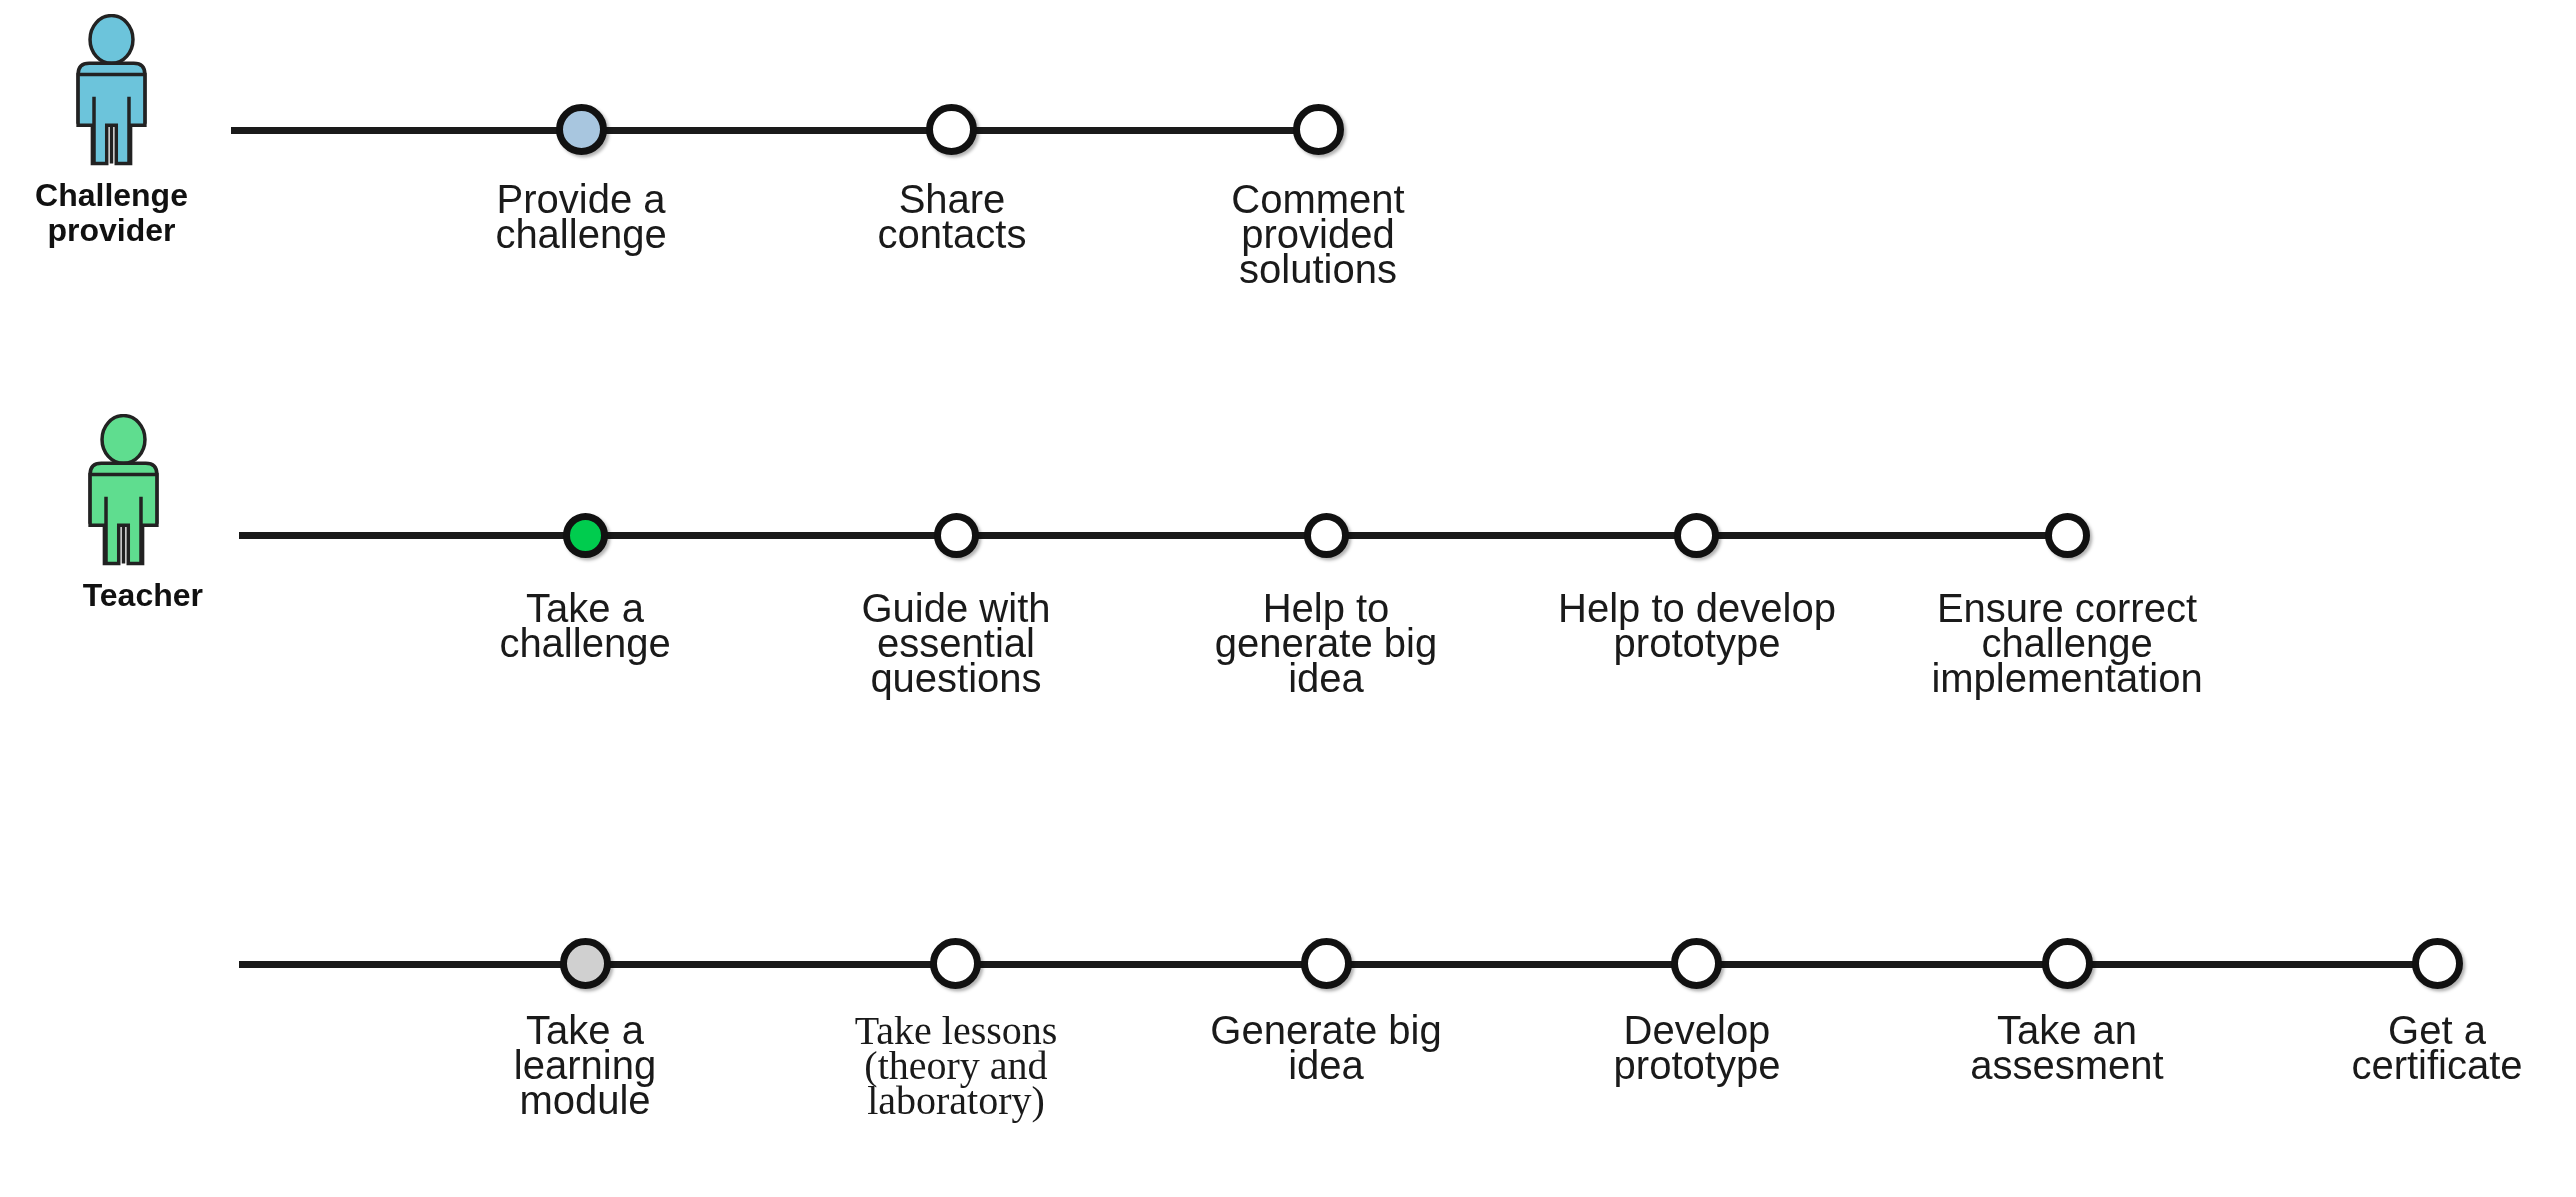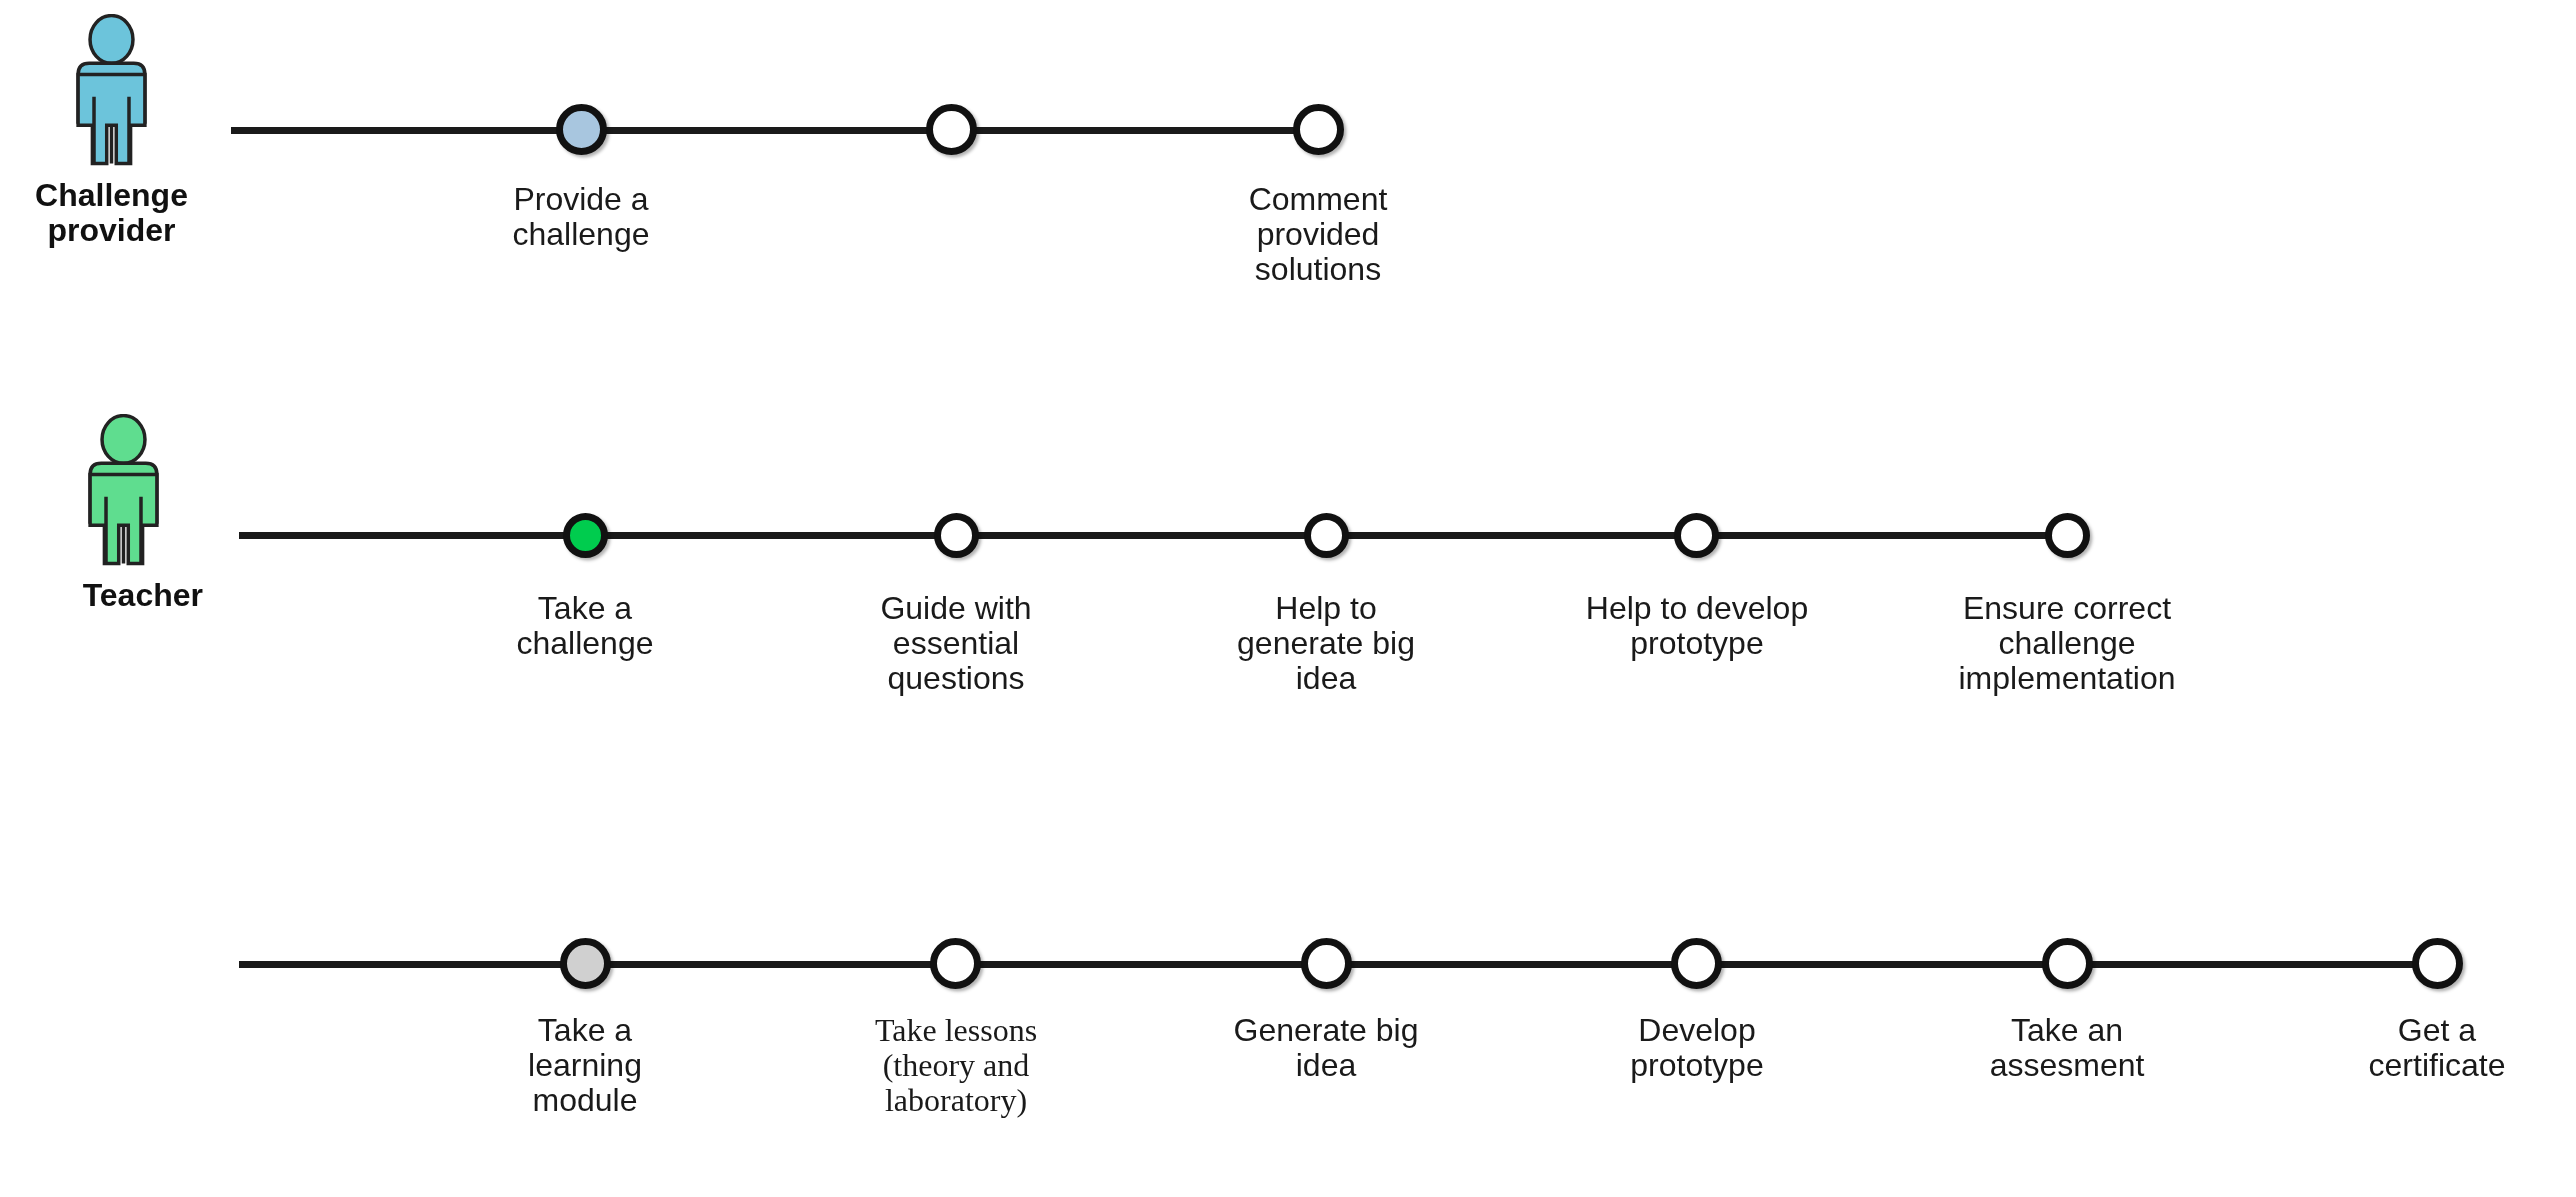--- a/index.html
+++ b/index.html
@@ -7,21 +7,21 @@
        font-family:"Liberation Sans","DejaVu Sans",sans-serif;color:#1a1a1a;}
   #stage{position:absolute;left:0;top:0;width:2542px;height:1197px;}
   .actor{position:absolute;display:flex;flex-direction:column;align-items:center;}
   .actor-svg{display:block;}
   .actor-label{font-weight:bold;font-size:32px;line-height:35px;text-align:center;
                color:#111111;white-space:pre-line;margin-top:4.8px;}
   .track{position:absolute;height:7.2px;background:#1a1a1a;}
   .node{position:absolute;border:7.2px solid #111111;border-radius:50%;
         background:#ffffff;box-sizing:border-box;}
   .node.shadow{box-shadow:2.4px 2.4px 3.2px rgba(0,0,0,.30);}
-  .step-label{position:absolute;text-align:center;font-size:32px;line-height:35px;
+  .step-label{position:absolute;text-align:center;font-size:40px;line-height:35px;
               color:#1a1a1a;white-space:pre-line;transform:translateX(-50%);}
 </style>
 </head>
 <body>
 
 <div id="stage">
     <div class="actor" style="left: 32px; top: 14.3px;">
       <div>
         <svg class="actor-svg" width="159" height="159" viewBox="0 0 100 100">
           <g stroke="#222" stroke-width="2.2" fill="#6CC4DB">
@@ -33,20 +33,22 @@
         </svg>
       </div>
       <div class="actor-label">Challenge
 provider</div>
     </div>
     <div class="track" style="left: 231px; top: 127px; width: 1065px;"></div>
     <div class="node shadow" style="left: 556px; top: 104px; width: 51px; height: 51px; background: rgb(168, 198, 223);"></div>
     <div class="step-label" style="left: 581px; top: 182px; width: 343px;">Provide a
 challenge</div>
     <div class="node shadow" style="left: 926px; top: 104px; width: 51px; height: 51px; background: rgb(255, 255, 255);"></div>
+    <div class="step-label" style="left: 952px; top: 182px; width: 343px;">Share
+contacts</div>
     <div class="node shadow" style="left: 1293px; top: 104px; width: 51px; height: 51px; background: rgb(255, 255, 255);"></div>
     <div class="step-label" style="left: 1318px; top: 182px; width: 343px;">Comment
 provided
 solutions</div>
     <div class="actor" style="left: 44px; top: 414px; align-items: flex-end;">
       <div>
         <svg class="actor-svg" width="159" height="159" viewBox="0 0 100 100">
           <g stroke="#222" stroke-width="2.2" fill="#5FDD8F">
             <ellipse cx="50" cy="16" rx="13.5" ry="15"></ellipse>
             <path d="M29 38 q0-7 7-7 h28 q7 0 7 7 v30 h-10 v-2 h-22 v2 h-10 z"></path>

